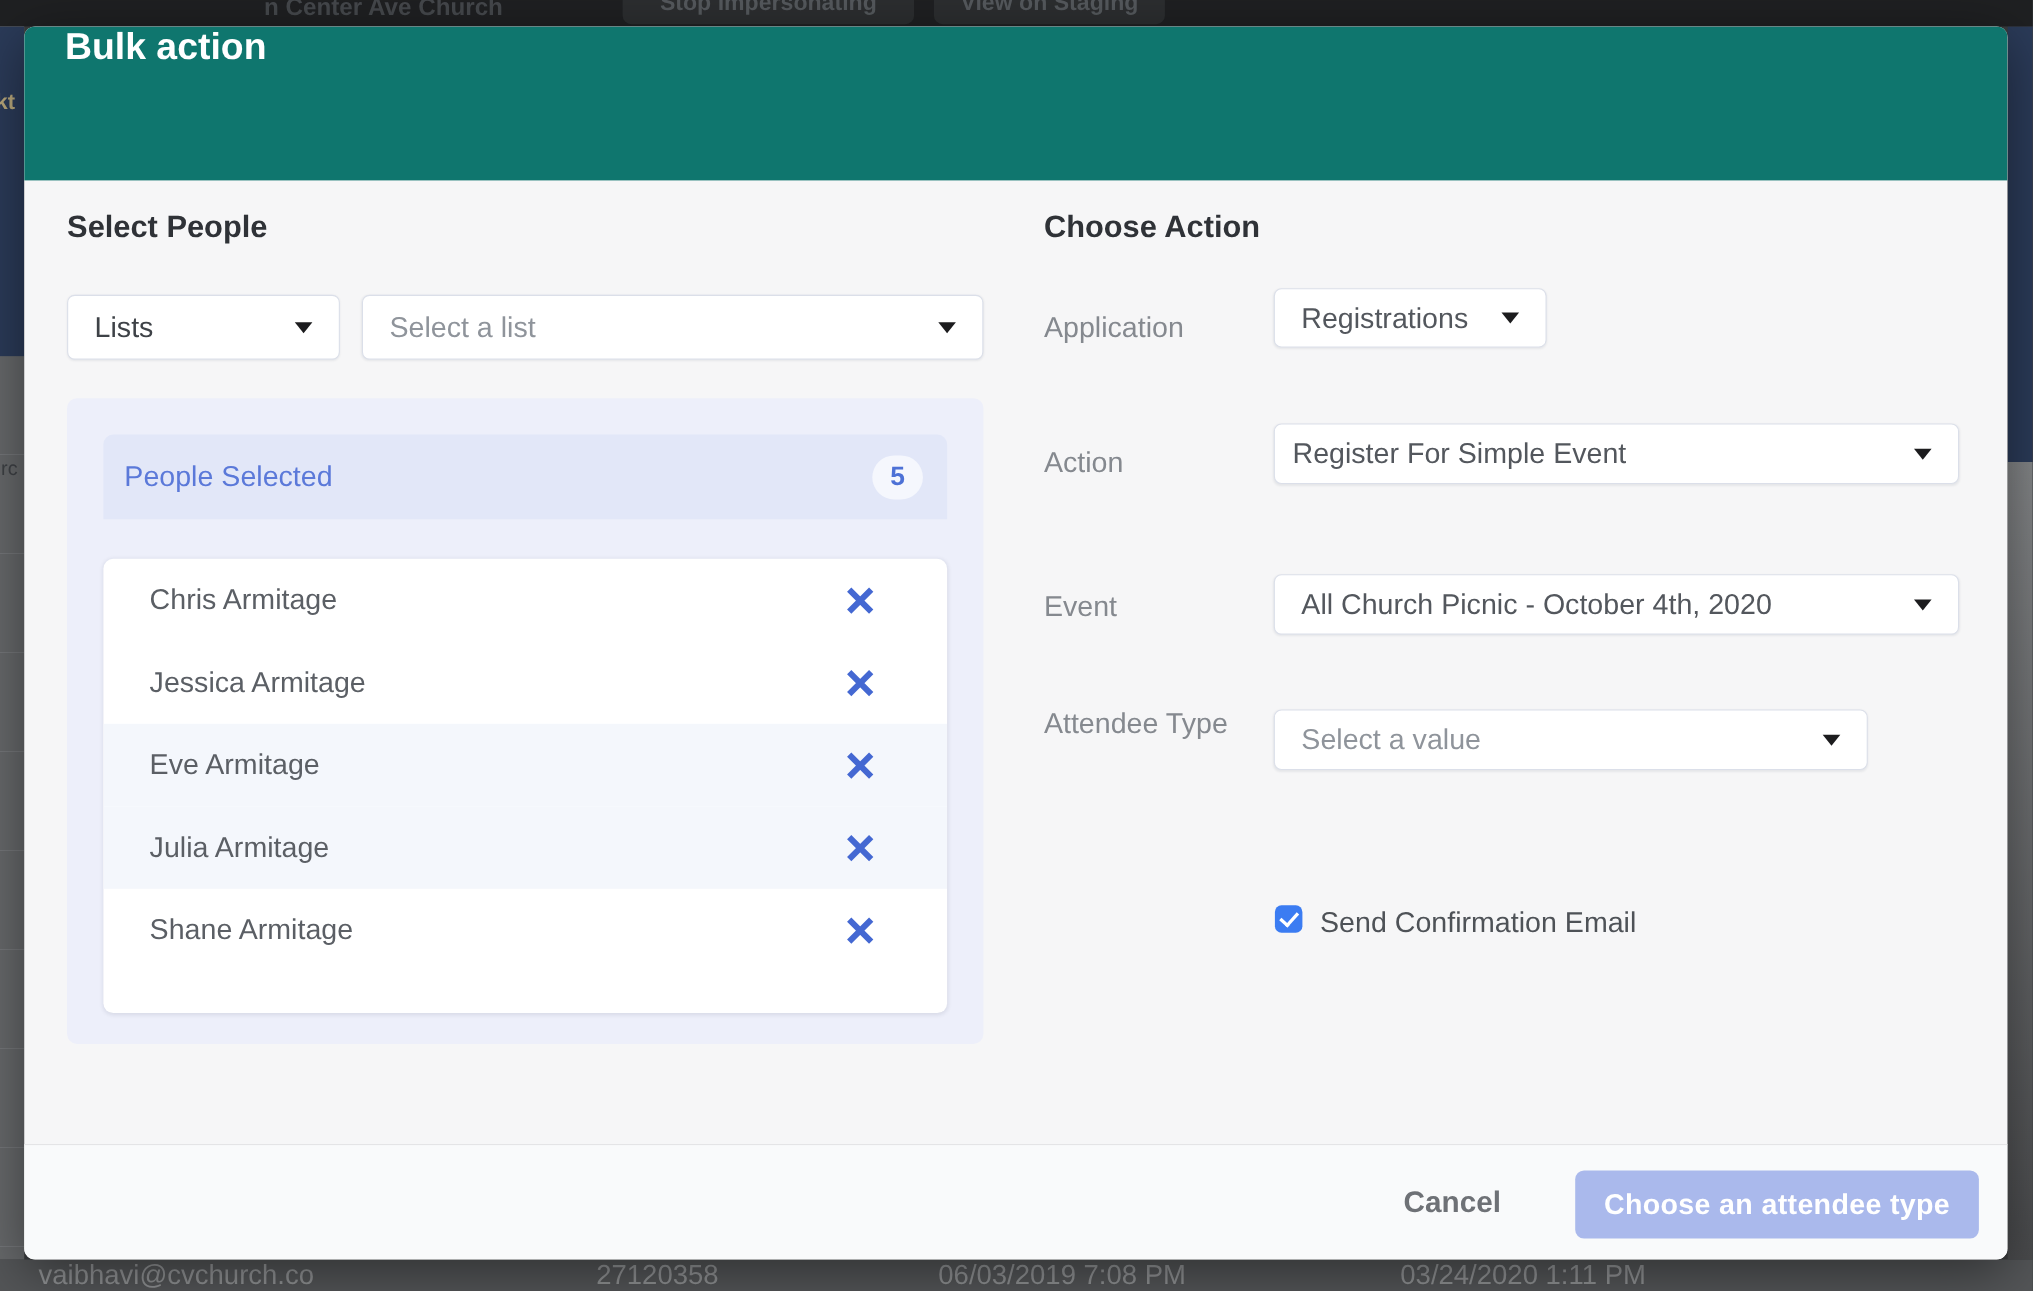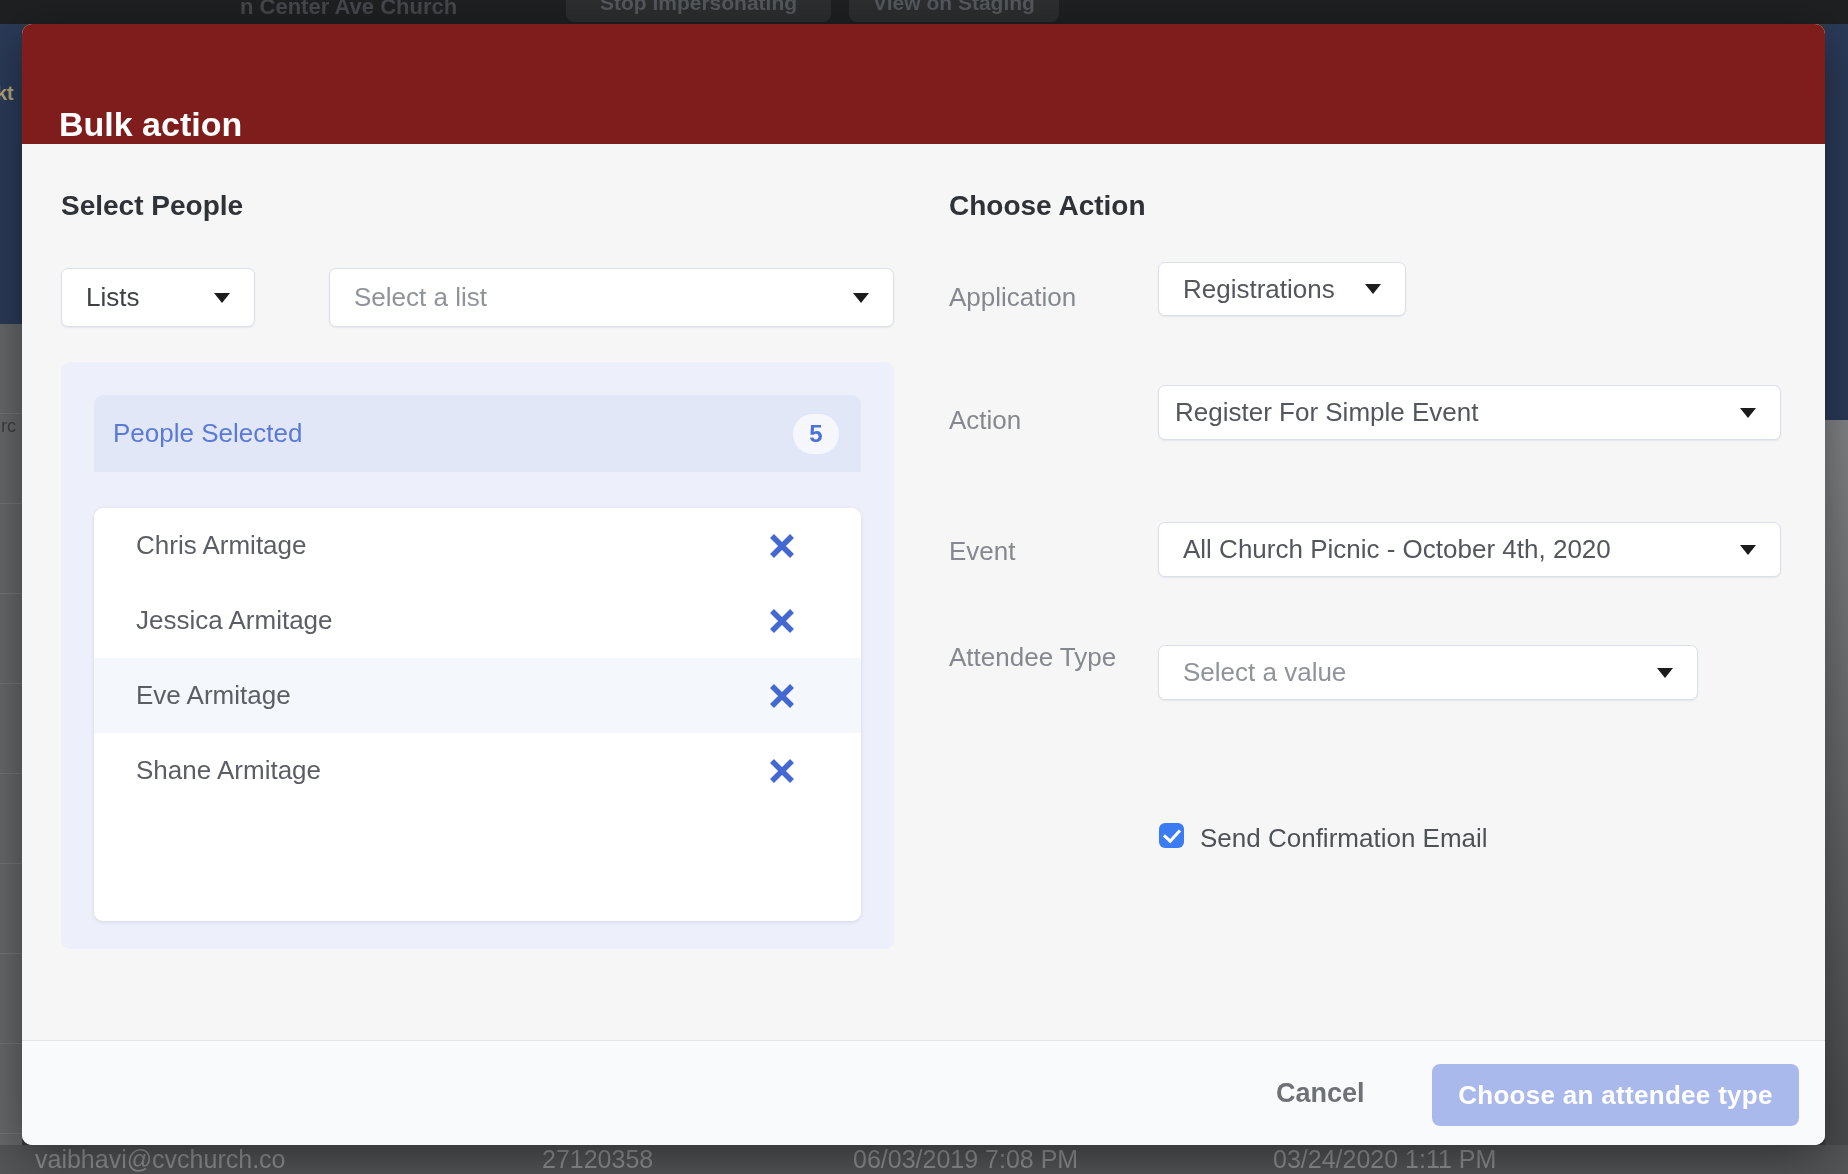--- a/index.html
+++ b/index.html
@@ -31,34 +31,34 @@
     background:linear-gradient(to bottom,#838587,#4a4b4d); }
 
   .bottom-row { position:absolute; left:0; top:1145px; width:1848px; height:29px;
     background:#545658; overflow:hidden; color:#909294; font-size:25px;padding-left:16px; }
   .bottom-row span { position:absolute; top:0px; white-space:nowrap; }
   .b-email { left:35px; }  .b-id { left:542px; }  .b-d1 { left:853px; }  .b-d2 { left:1273px; }
 
   
   .modal { position:absolute; left:22px; top:24px; width:1803px; height:1121px;
     background:#f6f6f7; border-radius:10px; box-shadow:0 12px 50px rgba(0,0,0,.45); overflow:hidden; }
-  .modal-header { position:absolute; left:0; top:0; width:100%; height:120px;
-    background:#7f1d1d; display:flex; align-items:flex-end; padding-left:37px; }
+  .modal-header { position:absolute; left:0; top:0; width:100%; height:140px;
+    background:#0f766e; display:flex; align-items:flex-start; padding-left:37px; }
   .modal-title { color:#ffffff; font-size:34px; font-weight:700; }
 
   .section-heading { position:absolute; font-size:28px; font-weight:700; color:#2f3237; }
   .h-people { left:39px; top:166px; }
   .h-action { left:927px; top:166px; }
 
   .dd { position:absolute; background:#ffffff; border:1px solid #dbdfe9; border-radius:7px;
     box-shadow:0 1px 2px rgba(20,30,60,.07); display:flex; align-items:center;
     padding:0 24px; font-size:26px; color:#53575d; cursor:pointer; }
   .dd .caret { width:0; height:0; border-left:8px solid transparent; border-right:8px solid transparent;
     border-top:10px solid #1c1c1e; margin-left:auto; }
-  .dd-lists { left:39px; top:244px; width:194px; height:59px; color:#3e4247; }
+  .dd-lists { left:39px; top:244px; width:248px; height:59px; color:#3e4247; }
   .dd-selectlist { left:307px; top:244px; width:565px; height:59px; color:#8f949b; }
   .dd-app { left:1136px; top:238px; width:248px; height:54px; }
   .dd-action { left:1136px; top:361px; width:623px; height:55px;padding-left:16px; }
   .dd-event { left:1136px; top:498px; width:623px; height:55px; }
   .dd-attendee { left:1136px; top:621px; width:540px; height:55px; color:#8f949b; }
 
   .field-label { position:absolute; left:927px; width:180px; font-size:26px; color:#85898f; line-height:45px; }
   .l-app { top:251px; } .l-action { top:374px; } .l-event { top:505px; } .l-attendee { top:611px; }
 
   
@@ -163,20 +163,28 @@
             </span>
         </div>
         <div class="person-row alt">
           <span class="person-name">Eve Armitage</span>
           <span class="remove-x">
             <svg viewBox="0 0 24 24" width="30" height="30">
                 <path d="M4 4 L20 20 M20 4 L4 20" stroke="#4468d2" stroke-width="4.4" stroke-linecap="butt" fill="none"></path>
               </svg>
             </span>
         </div>
+        <div class="person-row alt">
+          <span class="person-name">Julia Armitage</span>
+          <span class="remove-x">
+            <svg viewBox="0 0 24 24" width="30" height="30">
+                <path d="M4 4 L20 20 M20 4 L4 20" stroke="#4468d2" stroke-width="4.4" stroke-linecap="butt" fill="none"></path>
+              </svg>
+            </span>
+        </div>
         <div class="person-row">
           <span class="person-name">Shane Armitage</span>
           <span class="remove-x">
             <svg viewBox="0 0 24 24" width="30" height="30">
                 <path d="M4 4 L20 20 M20 4 L4 20" stroke="#4468d2" stroke-width="4.4" stroke-linecap="butt" fill="none"></path>
               </svg>
             </span>
         </div>
       </div>
     </div>

